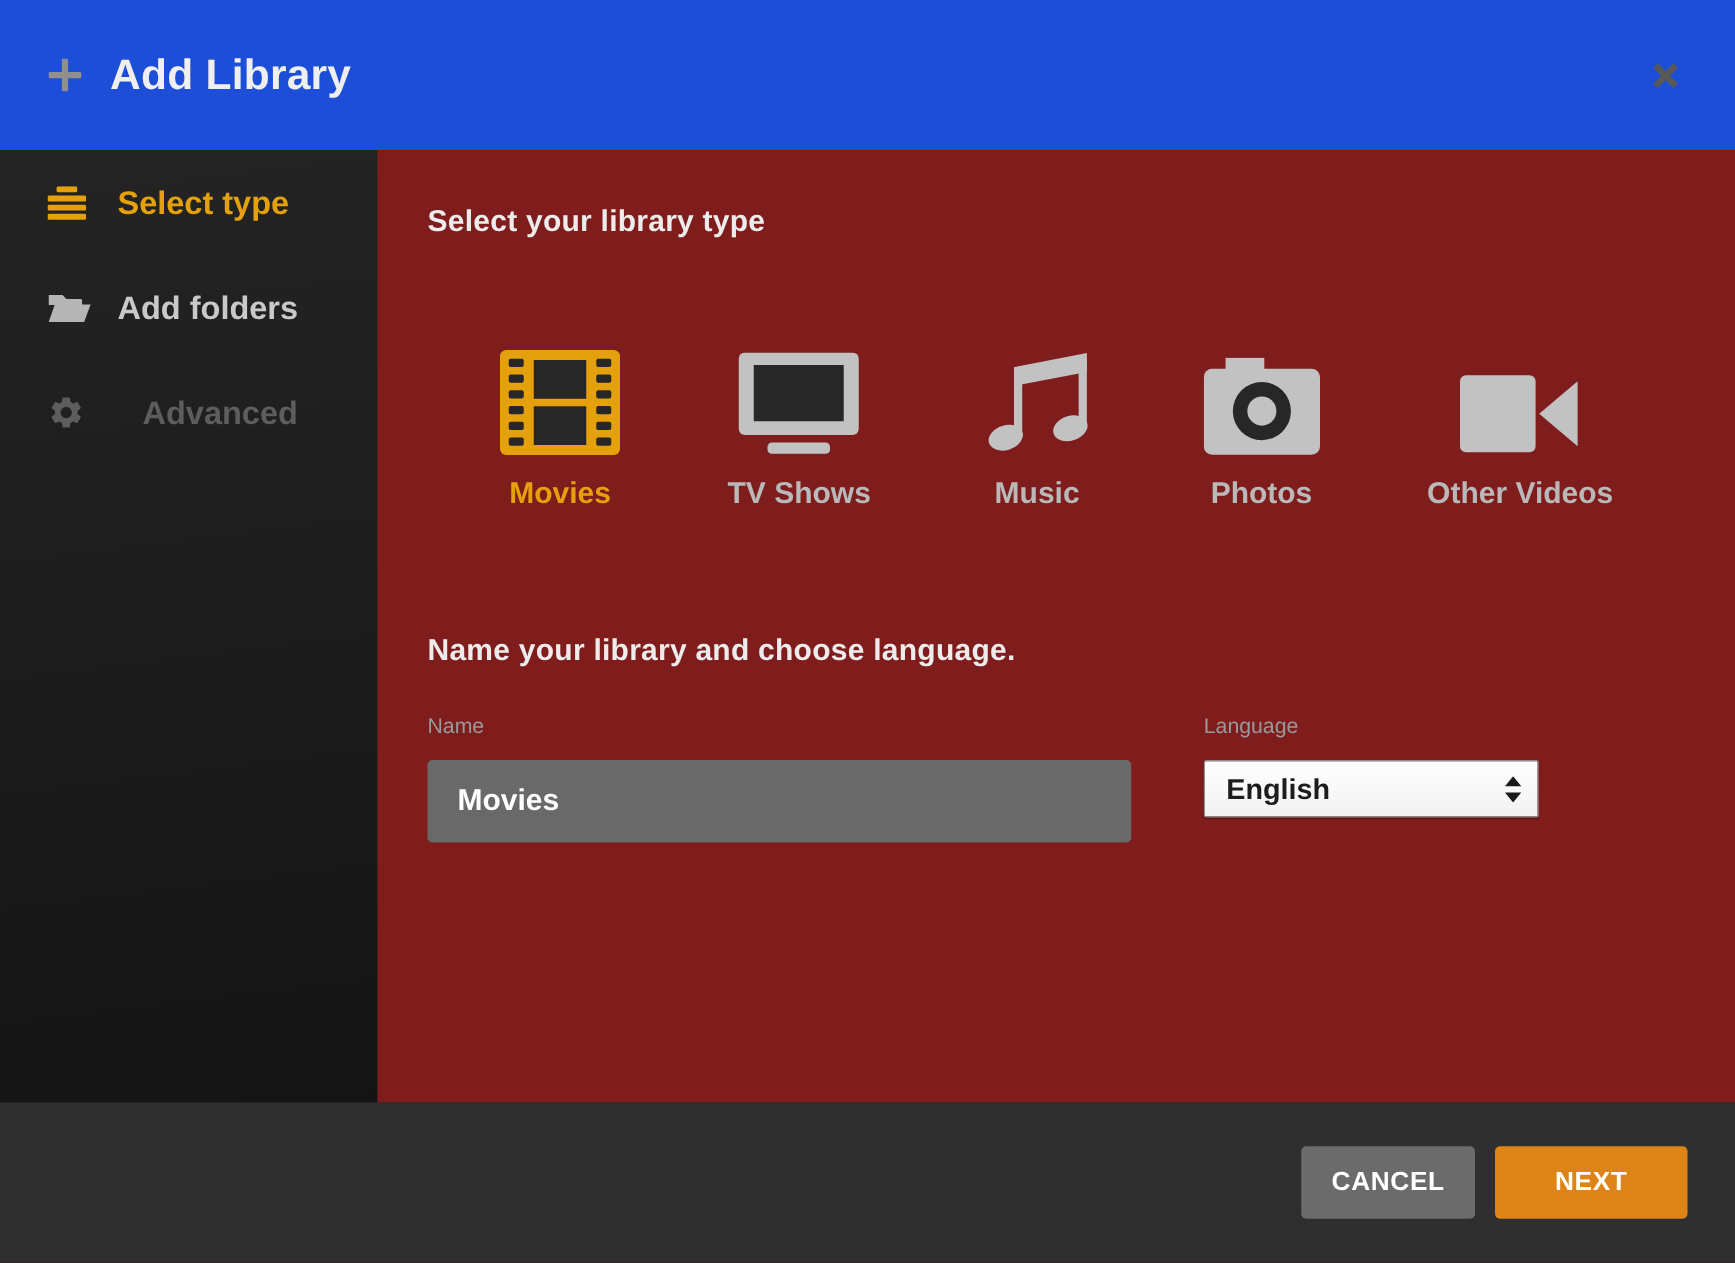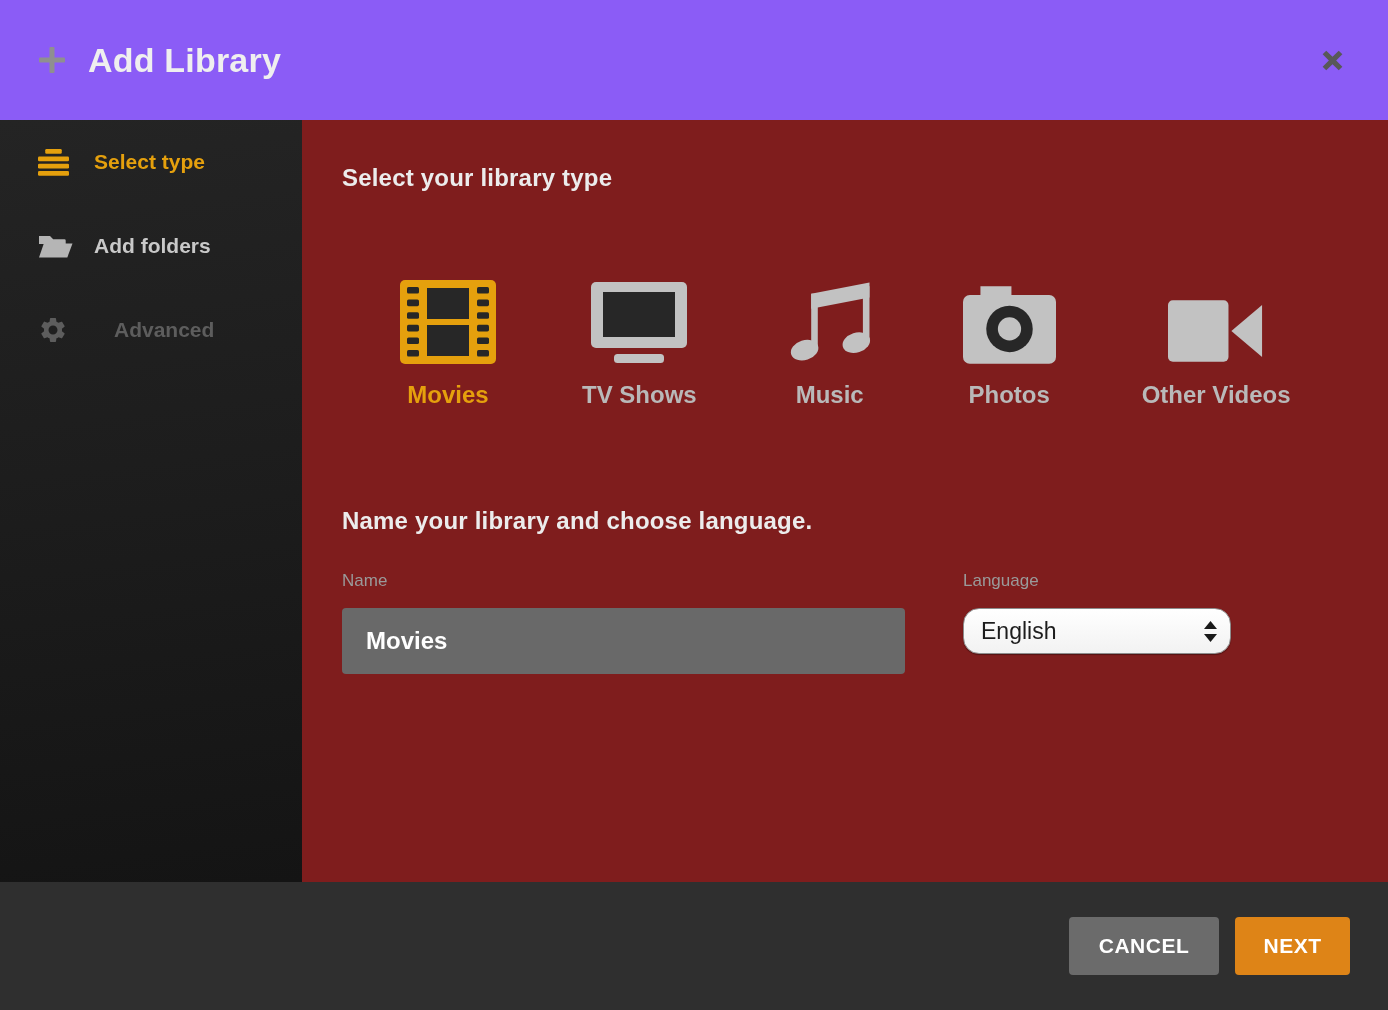--- a/index.html
+++ b/index.html
@@ -9,39 +9,39 @@
   .dialog {
     width:1388px; height:1010px;
     display:grid;
     grid-template-columns:302px 1fr;
     grid-template-rows:120px 1fr 128px;
   }
 
   
   .hdr {
     grid-column:1 / -1;
-    background:#8b5cf6;
+    background:#1d4ed8;
     display:flex; align-items:center;
     padding:0 36px;
   }
   .hdr .plus { display:flex; align-items:center; margin-right:20px; }
   .hdr .title { font-size:34px; font-weight:600; color:#efefef; letter-spacing:.2px; }
   .hdr .spacer { flex:1; }
   .hdr .close { display:flex; align-items:center; cursor:pointer; padding:6px; }
 
   
   .side {
     background:linear-gradient(173deg,#242424 0%,#1d1d1d 45%,#141414 100%);
     padding-top:0;
   }
   .side-item {
     height:84px;
     display:flex; align-items:center;
     padding:0 24px 0 38px;
-    font-size:21px; font-weight:600;
+    font-size:26px; font-weight:600;
     cursor:pointer;
   }
   .side-item .s-ico { width:38px; display:flex; justify-content:flex-start; margin-right:18px; }
   .side-item.active   { color:#e5a00d; }
   .side-item.normal   { color:#c9c9c9;text-align:right; }
   .side-item.disabled { color:#5d5d5d; cursor:default;gap:20px; }
 
   
   .main {
     background:#7f1d1d;
@@ -74,46 +74,47 @@
     padding:0 24px;
     font-family:"Liberation Sans", sans-serif;
     font-size:24px; font-weight:600; color:#ffffff;
     outline:none;
   }
 
   .lang-select {
     width:268px; height:46px;
     background:linear-gradient(#ffffff,#f2f2f2);
     border:1px solid #8d8d8d;
-    border-radius:16px;
+    border-radius:2px;
     display:flex; align-items:center; justify-content:space-between;
     padding:0 13px 0 17px;
     cursor:pointer;
     box-shadow:0 1px 1px rgba(0,0,0,.35);
+    font-weight:bold;
   }
   .lang-select .sel-text { font-size:23px; color:#1d1d1d; }
 
   
   .ftr {
     grid-column:1 / -1;
     background:#2f2f2f;
     display:flex; align-items:center; justify-content:flex-end;
     padding-right:38px; gap:16px;
   }
   .btn {
     height:58px;
     border:none; border-radius:4px;
     font-family:"Liberation Sans", sans-serif;
     font-size:21px; font-weight:700; color:#ffffff;
     letter-spacing:.5px;
     display:flex; align-items:center; justify-content:center;
     cursor:pointer;
   }
-  .btn-cancel { width:150px; background:#6b6b6b;text-align:center; }
-  .btn-next   { width:115px; background:#de8417; }
+  .btn-cancel { width:139px; background:#6b6b6b;text-align:center; }
+  .btn-next   { width:154px; background:#de8417; }
 </style>
 </head>
 <body>
 
 <div class="dialog">
 
   <div class="hdr">
     <span class="plus">
       <svg viewBox="0 0 32 32" width="32" height="32" fill="#8f8f8f">
         <rect x="13.5" y="3" width="5" height="26" rx="1"></rect>

